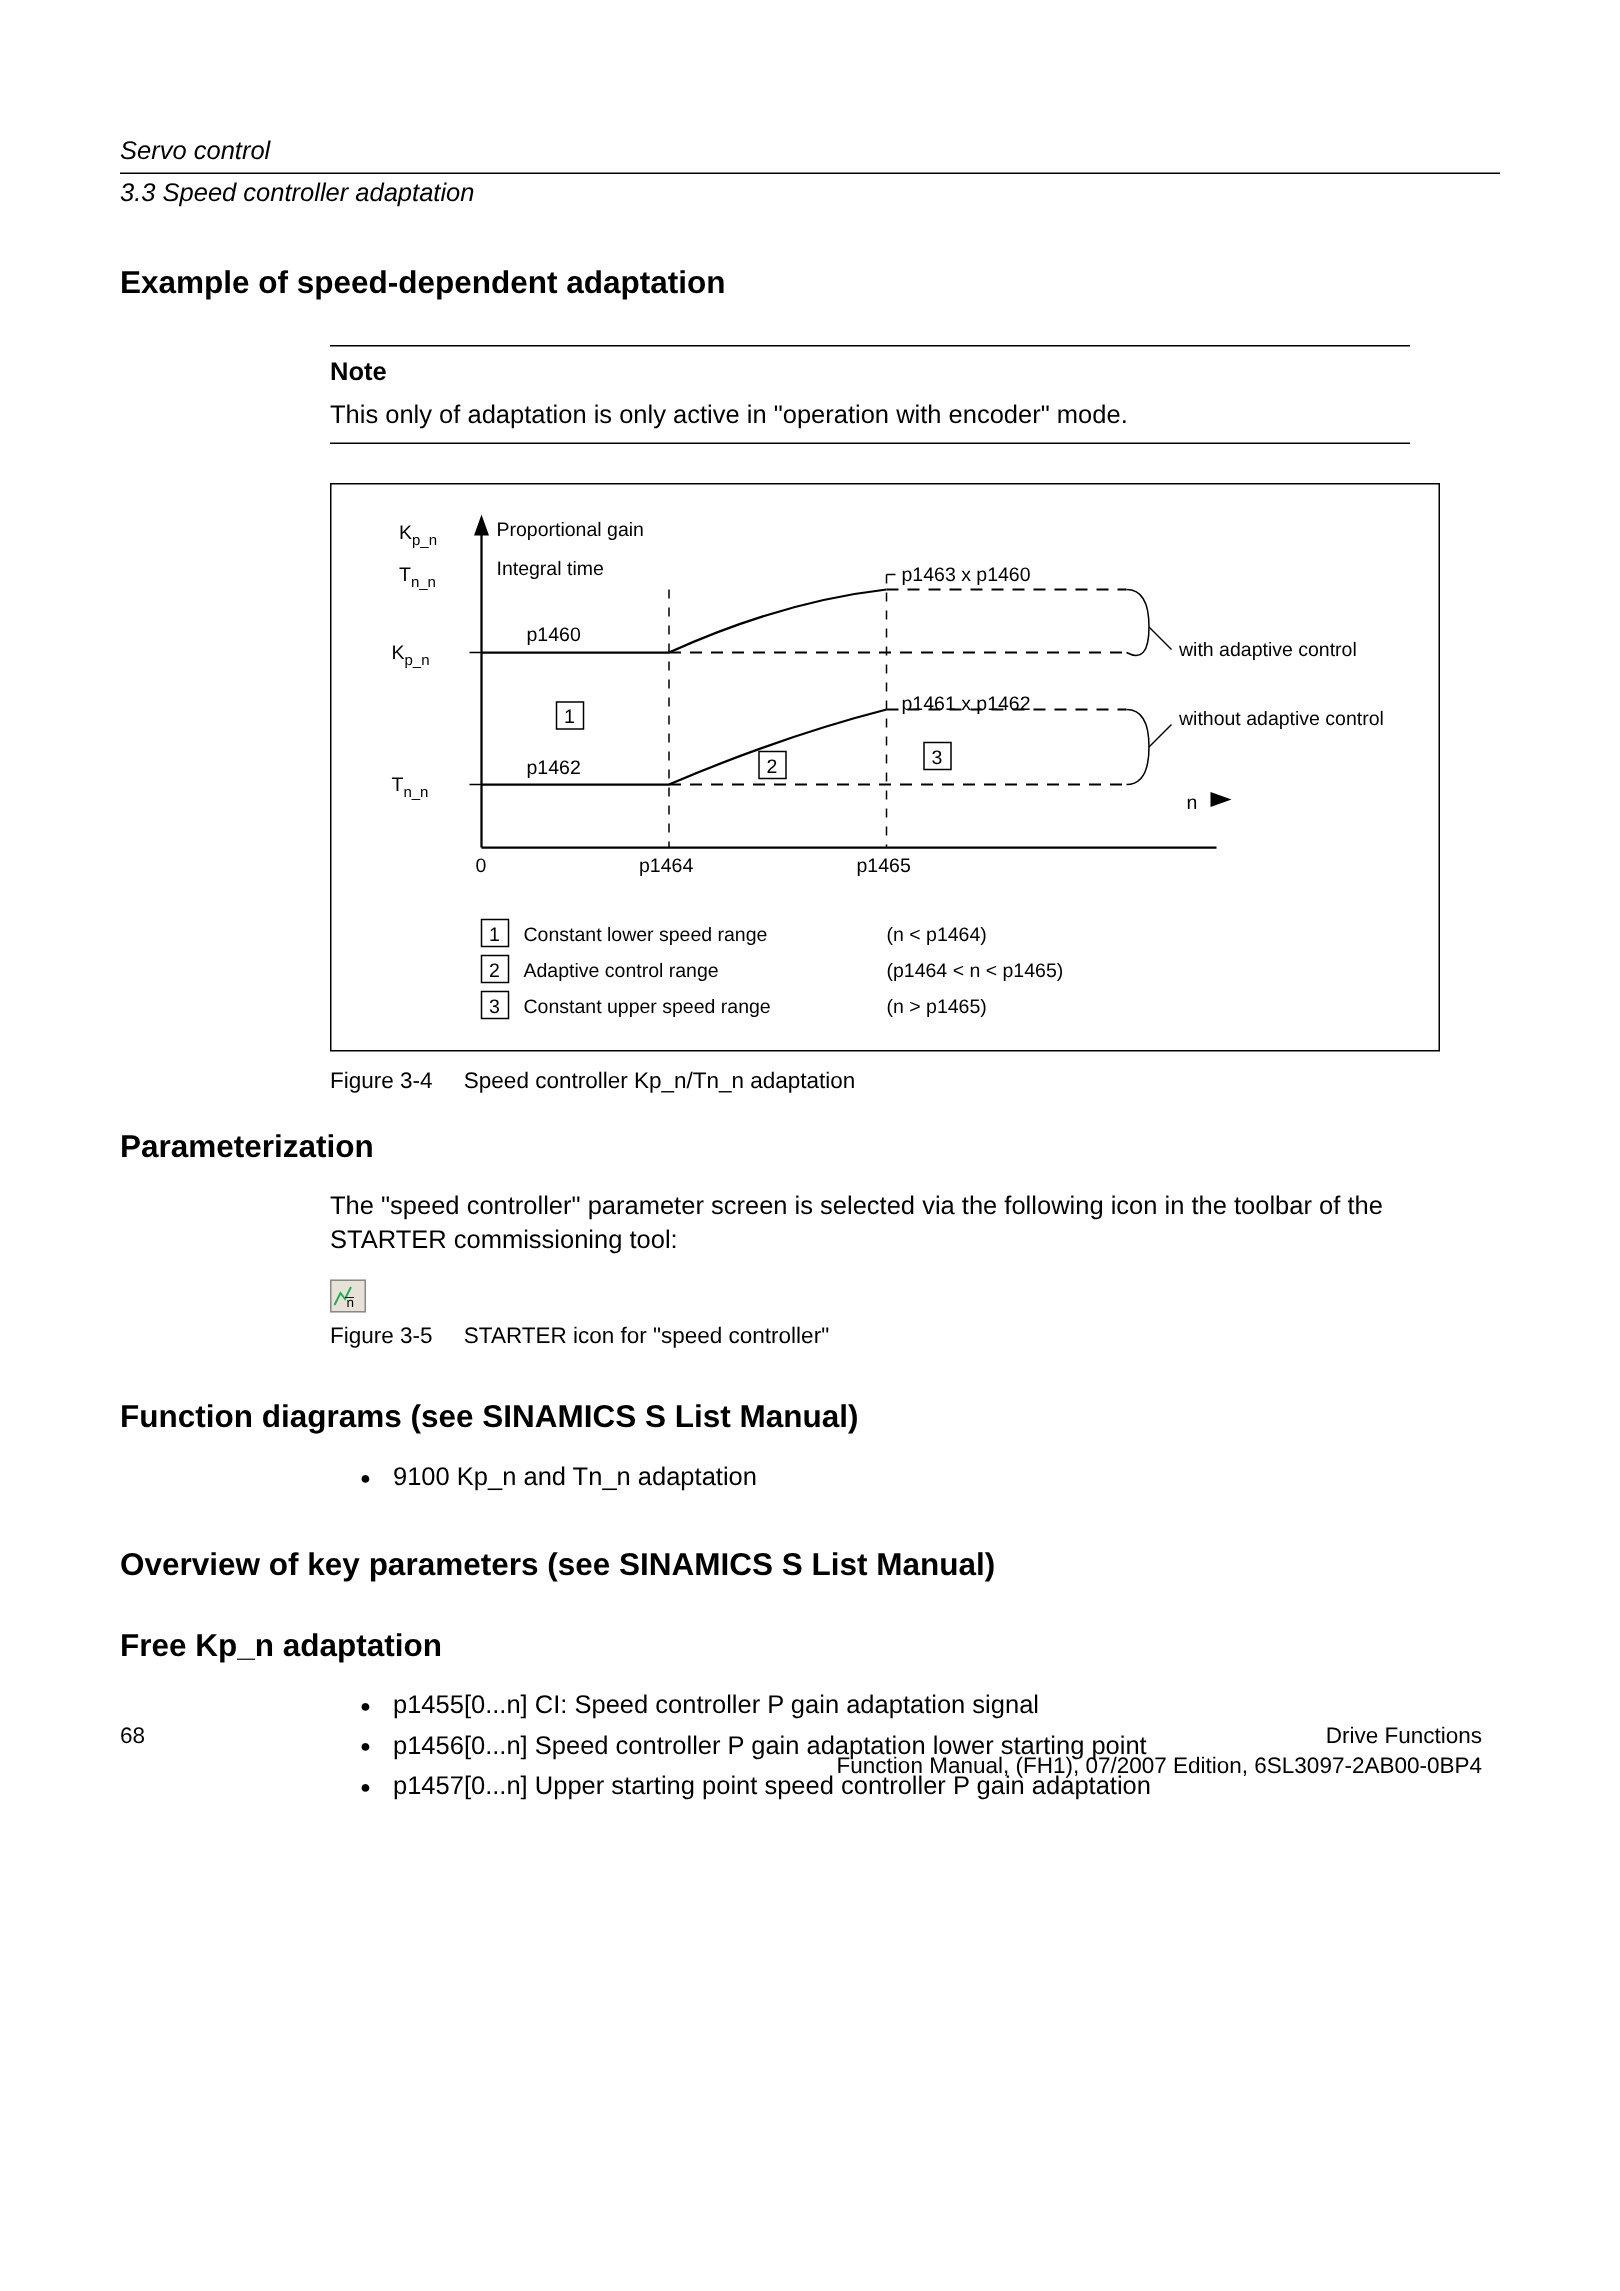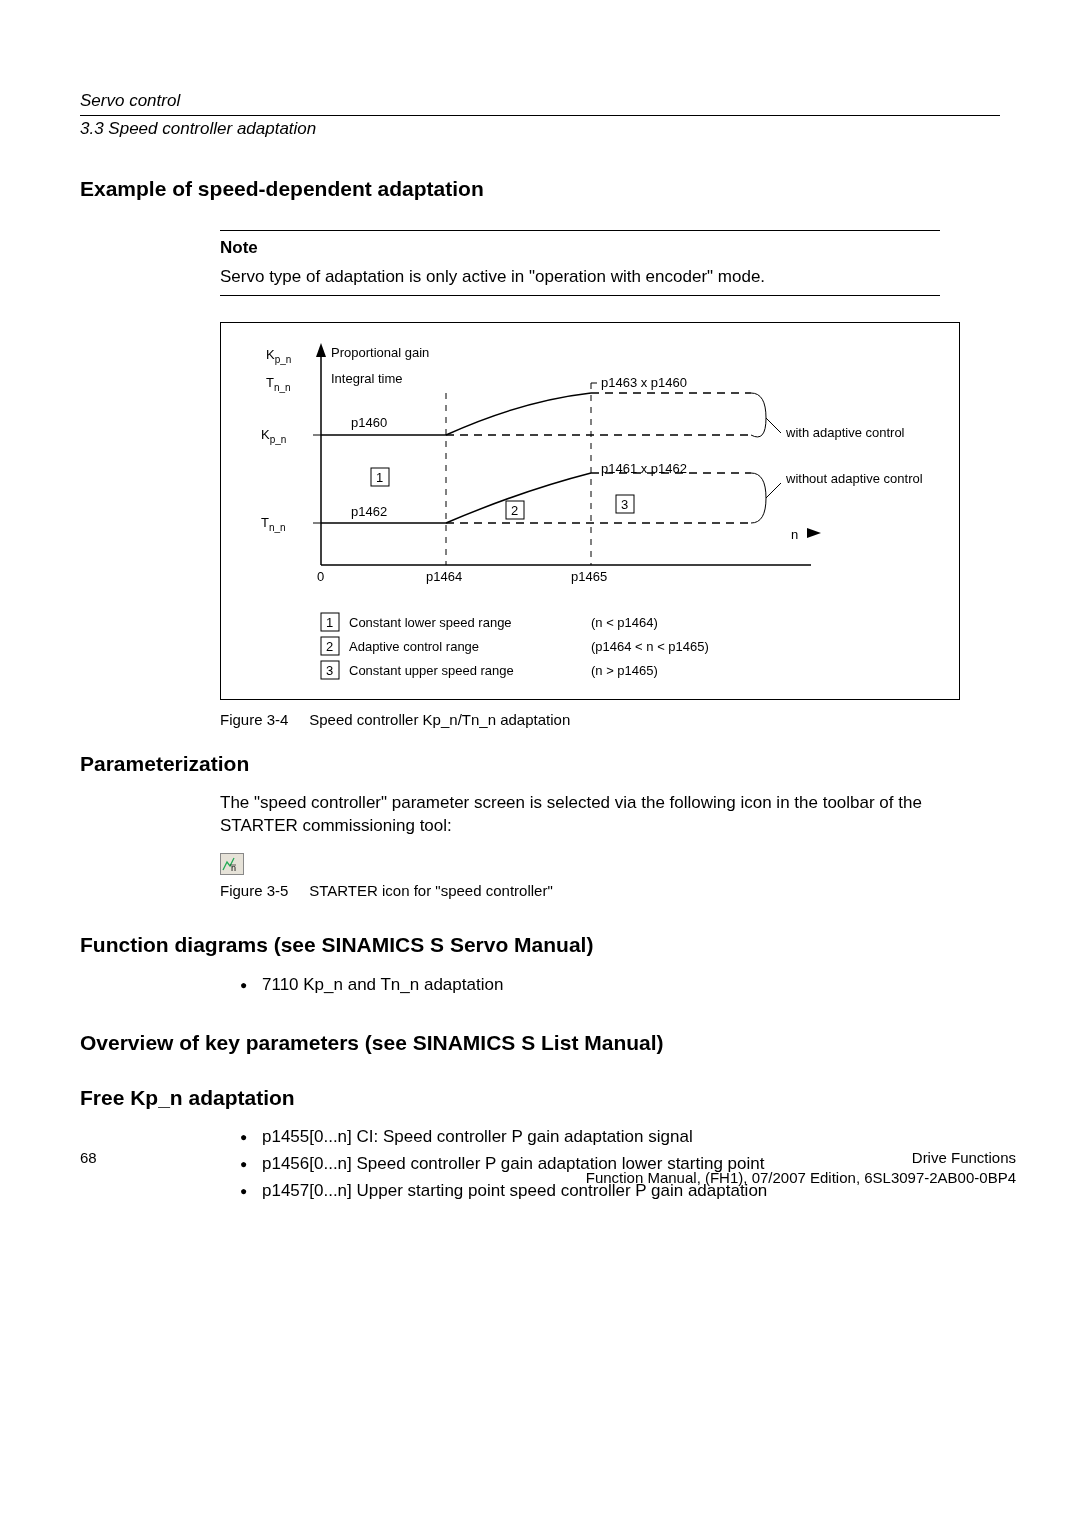--- a/index.html
+++ b/index.html
@@ -89,21 +89,21 @@
     font-size: 12px;
     line-height: 22px;
   }
   .para {
     font-size: 17px;
   }
   .footer {
     position: absolute;
     bottom: 44px;
     left: 80px;
-    right: 64px;
+    right: 92px;
     font-size: 15px;
   }
   .footer .pg {
     float: left;
   }
   .footer .rt {
     float: right;
     text-align: right;
   }
   
@@ -129,21 +129,21 @@
 
   <div class="hdr-top">Servo control</div>
   <hr class="hdr-rule">
   <div class="hdr-sub">3.3 Speed controller adaptation</div>
 
   <h3 class="sec">Example of speed-dependent adaptation</h3>
 
   <div class="note-block">
     <hr class="note-rule">
     <div class="note-title">Note</div>
-    <div class="note-body">Servo type of adaptation is only active in "operation with encoder" mode.</div>
+    <div class="note-body">This only of adaptation is only active in "operation with encoder" mode.</div>
     <hr class="note-rule">
   </div>
 
   <div class="indent" style="margin-top:26px; margin-right:40px;">
     <div class="fig-box">
       <svg width="720" height="370" viewBox="0 0 720 370">
 
         <line x1="100" y1="30" x2="100" y2="242" stroke="#000" stroke-width="1.5"></line>
         <polygon points="100,20 95,34 105,34" fill="#000"></polygon>
 
@@ -235,23 +235,23 @@
         <text x="10" y="17" font-size="9" fill="#000" font-family="Arial">n</text>
         <line x1="9" y1="11" x2="15" y2="11" stroke="#000" stroke-width="0.6"></line>
       </svg>
     </span>
     <div class="fig-caption" style="margin-top:6px;">
       <span>Figure 3-5</span>&nbsp;&nbsp;&nbsp;&nbsp;
       <span>STARTER icon for "speed controller"</span>
     </div>
   </div>
 
-  <h3 class="sec" style="margin-top:30px;">Function diagrams (see SINAMICS S Servo Manual)</h3>
+  <h3 class="sec" style="margin-top:30px;">Function diagrams (see SINAMICS S List Manual)</h3>
   <ul class="bullets">
-    <li>7110 Kp_n and Tn_n adaptation</li>
+    <li>9100 Kp_n and Tn_n adaptation</li>
   </ul>
 
   <h3 class="sec" style="margin-top:33px;">Overview of key parameters (see SINAMICS S List Manual)</h3>
 
   <h3 class="sec" style="margin-top:26px;">Free Kp_n adaptation</h3>
   <ul class="bullets">
     <li>p1455[0...n] CI: Speed controller P gain adaptation signal</li>
     <li>p1456[0...n] Speed controller P gain adaptation lower starting point</li>
     <li>p1457[0...n] Upper starting point speed controller P gain adaptation</li>
   </ul>

